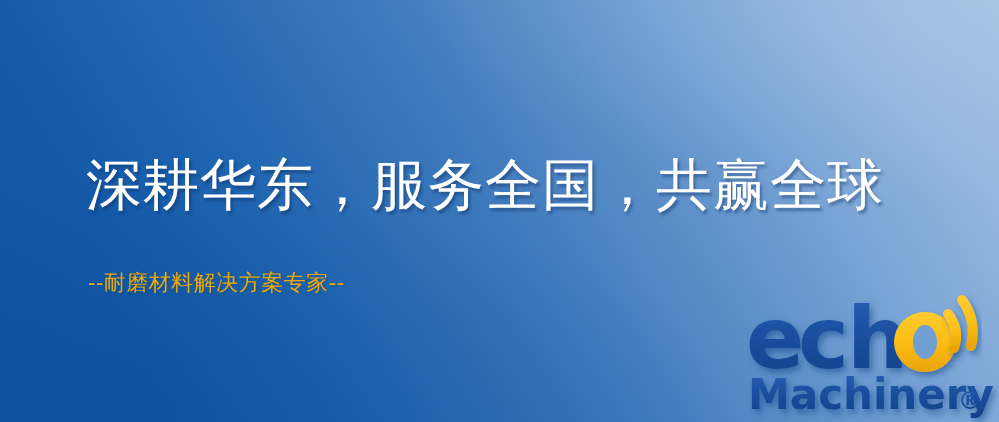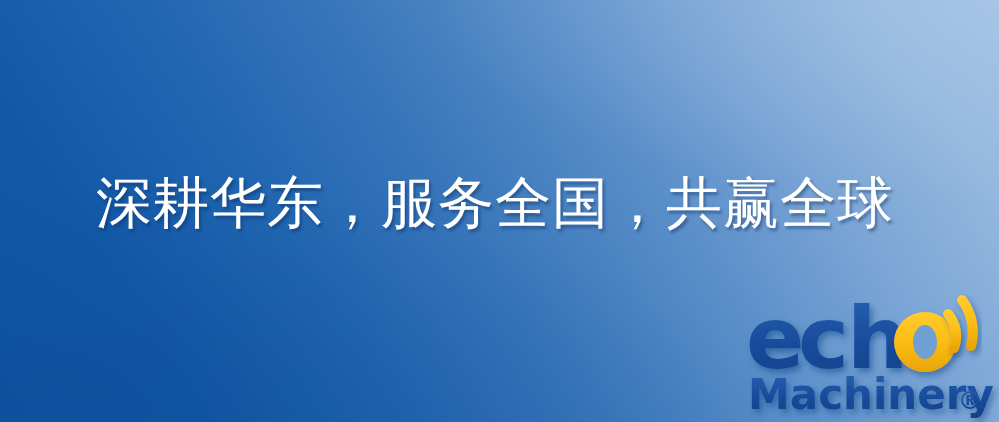--- a/index.html
+++ b/index.html
@@ -35,29 +35,28 @@
     inset: 0;
     background:
       radial-gradient(ellipse 120% 95% at 2% 100%, rgba(8,70,140,0.30) 0%, rgba(8,70,140,0.0) 62%),
       radial-gradient(ellipse 95% 80% at 100% 0%, rgba(190,214,238,0.30) 0%, rgba(190,214,238,0) 60%);
   }
 
   
   #headline {
     position: absolute;
     left: 86px;
-    top: 173px;
+    top: 155px;
     font-family: "DejaVu Serif", "Liberation Serif", serif;
     font-size: 56px;
     line-height: 1.08;
     letter-spacing: 1px;
     color: #ffffff;
     white-space: nowrap;
     text-shadow: 2px 3px 3px rgba(10,45,95,0.45);
-    margin-left: 10px;
   }
 
   
   #subtitle {
     position: absolute;
     left: 88px;
     top: 268px;
     font-family: "DejaVu Serif", "Liberation Serif", serif;
     font-size: 22px;
     letter-spacing: 0.5px;
@@ -84,20 +83,21 @@
 </head>
 <body>
 
 <div id="banner">
 
   <div id="bg-gradient"></div>
   <div id="bg-vignette"></div>
 
   <div id="headline">深耕华东，服务全国，共赢全球</div>
 
+  <div id="subtitle">--耐磨材料解决方案专家--</div>
 
   <div id="logo">
     <svg width="257" height="130" viewBox="0 0 257 130" xmlns="http://www.w3.org/2000/svg">
       <defs>
         <filter id="logoShadow" x="-25%" y="-25%" width="160%" height="170%">
           <feDropShadow dx="3" dy="4" stdDeviation="3" flood-color="#0c3d7a" flood-opacity="0.45"></feDropShadow>
         </filter>
         <linearGradient id="blueLetterGrad" x1="0" y1="0" x2="0" y2="1">
           <stop offset="0%" stop-color="#2a63b4"></stop>
           <stop offset="45%" stop-color="#1b4fa0"></stop>

